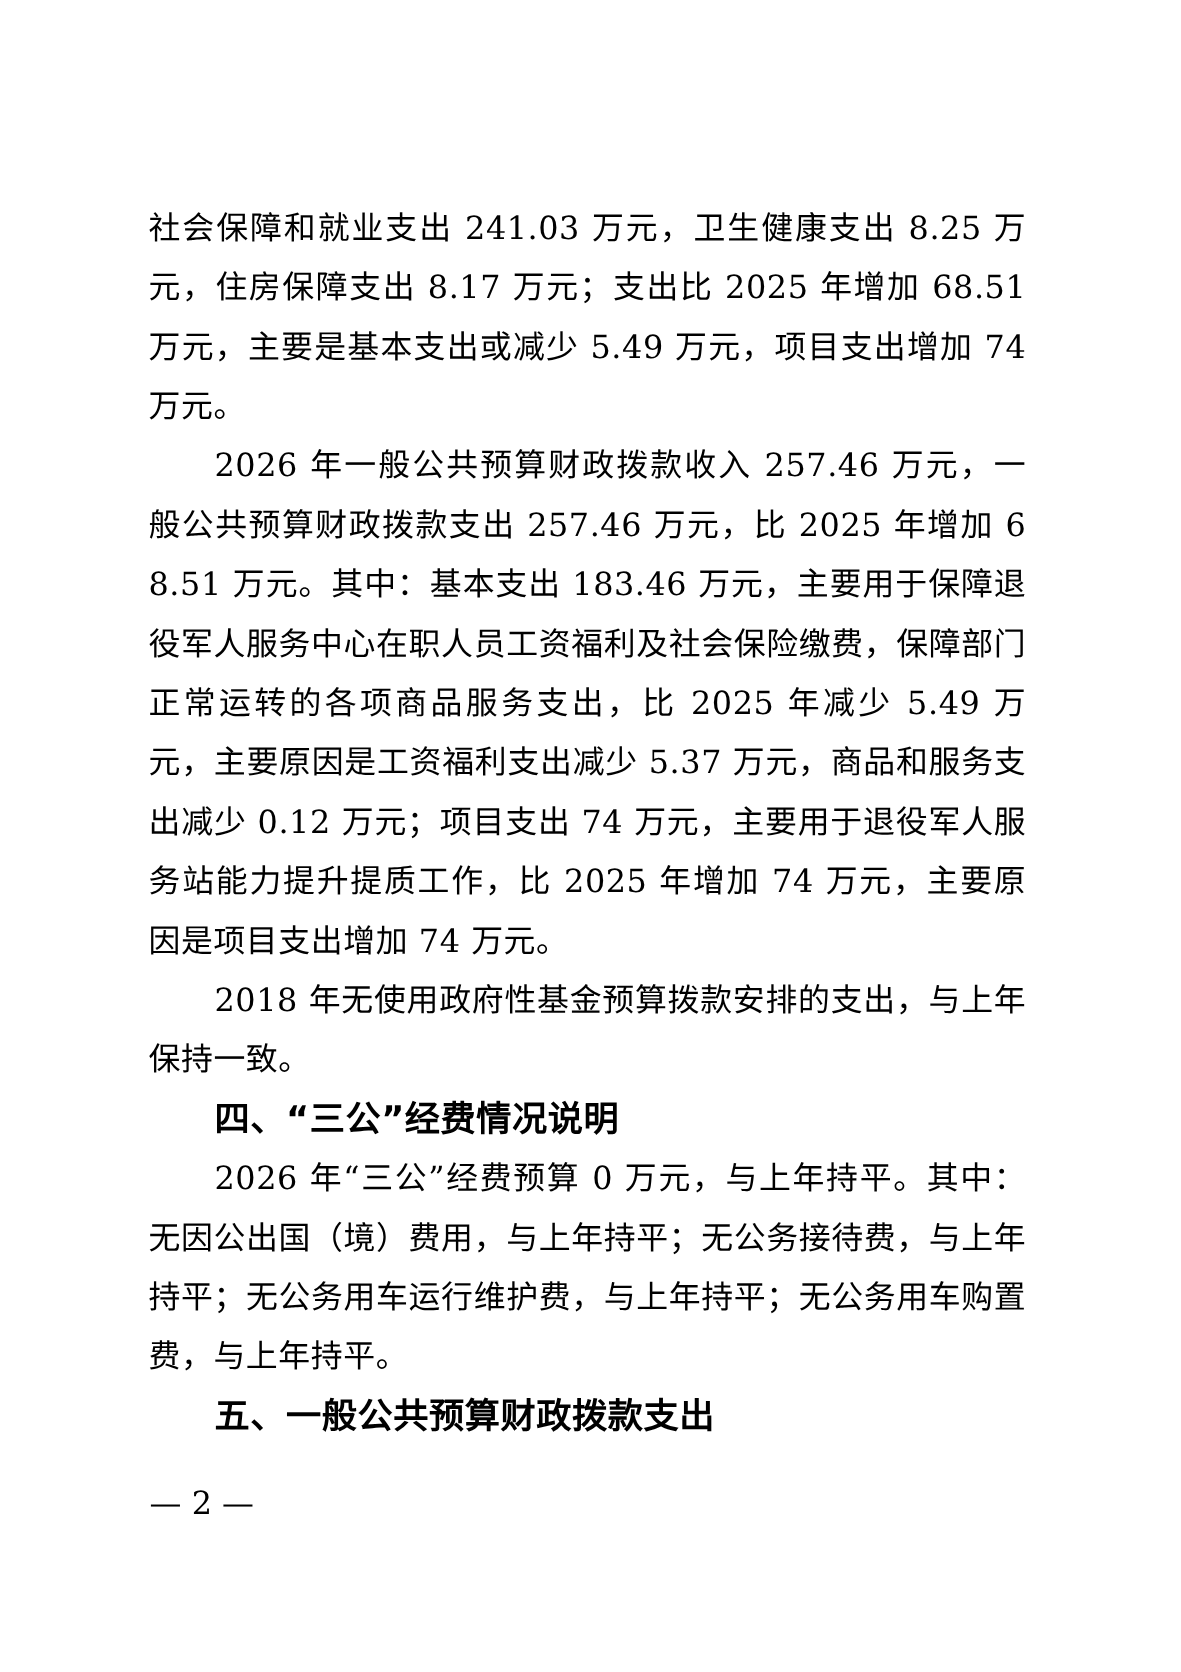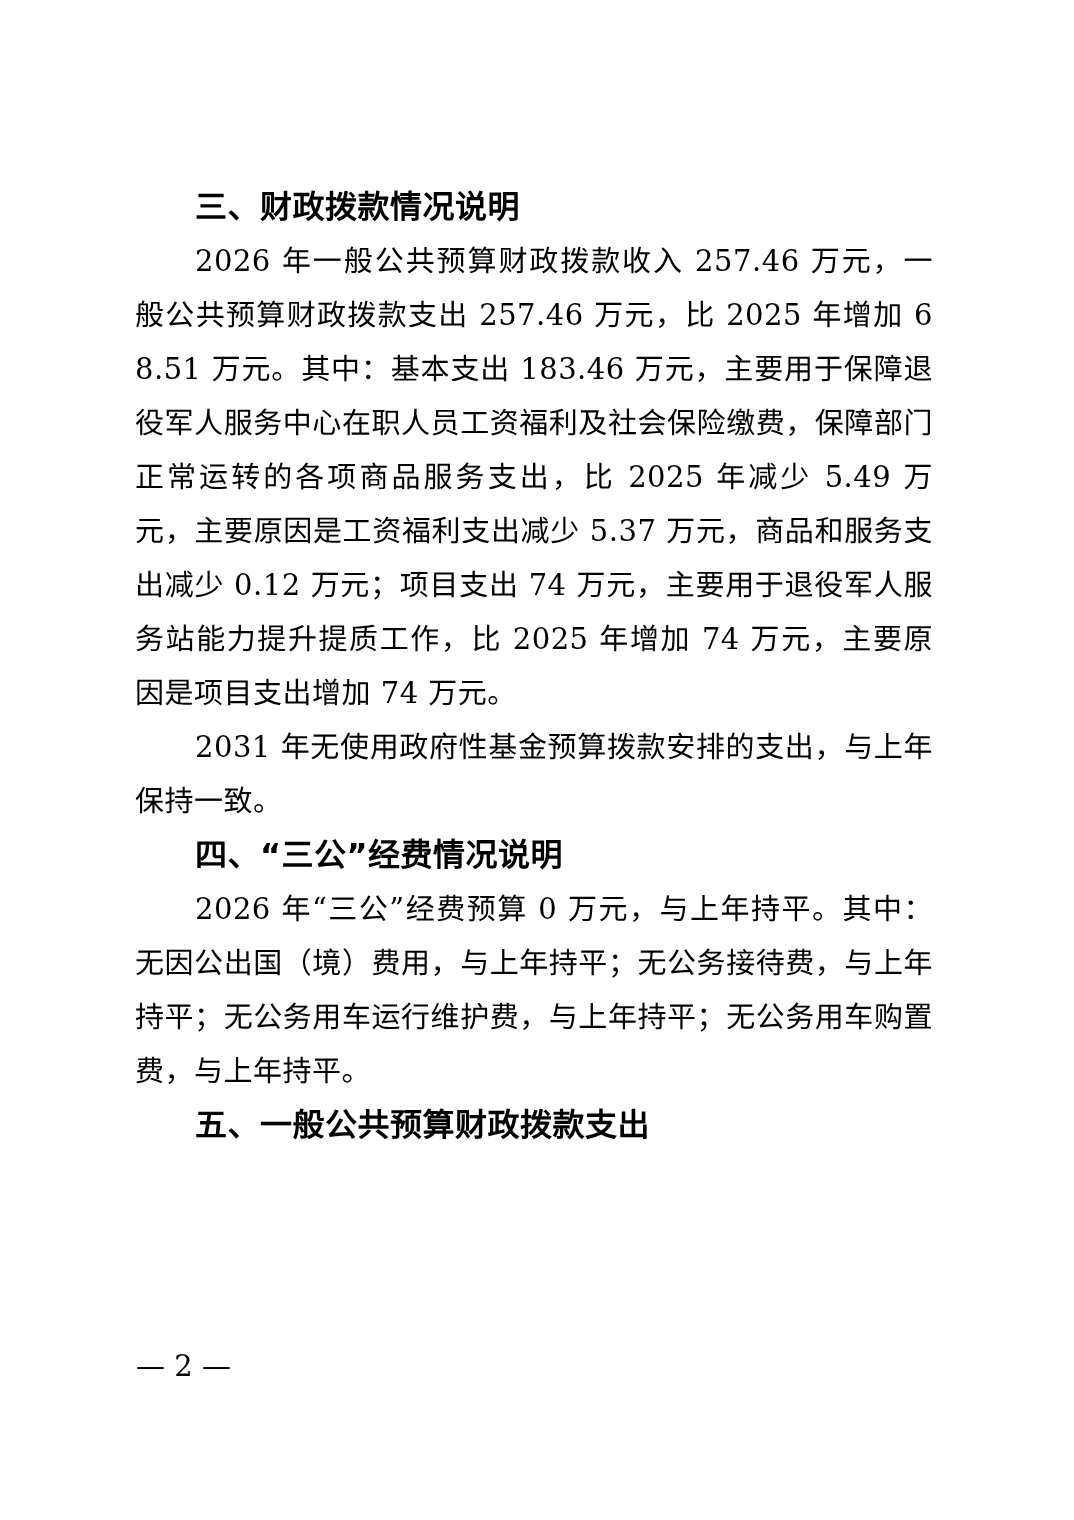--- a/index.html
+++ b/index.html
@@ -54,23 +54,23 @@
     font-size: 29px;
     line-height: 44px;
     color: #000000;
   }
 </style>
 </head>
 <body>
 
 <div class="page">
   <main class="content">
-    <h2 class="heading">三、财政拨款情况说明</h2>
+    <p class="para continuation">社会保障和就业支出 241.03 万元，卫生健康支出 8.25 万元，住房保障支出 8.17 万元；支出比 2025 年增加 68.51 万元，主要是基本支出或减少 5.49 万元，项目支出增加 74 万元。</p>
     <p class="para">2026 年一般公共预算财政拨款收入 257.46 万元，一般公共预算财政拨款支出 257.46 万元，比 2025 年增加 68.51 万元。其中：基本支出 183.46 万元，主要用于保障退役军人服务中心在职人员工资福利及社会保险缴费，保障部门正常运转的各项商品服务支出，比 2025 年减少 5.49 万元，主要原因是工资福利支出减少 5.37 万元，商品和服务支出减少 0.12 万元；项目支出 74 万元，主要用于退役军人服务站能力提升提质工作，比 2025 年增加 74 万元，主要原因是项目支出增加 74 万元。</p>
-    <p class="para">2031 年无使用政府性基金预算拨款安排的支出，与上年保持一致。</p>
+    <p class="para">2018 年无使用政府性基金预算拨款安排的支出，与上年保持一致。</p>
     <h2 class="heading">四、“三公”经费情况说明</h2>
     <p class="para">2026 年“三公”经费预算 0 万元，与上年持平。其中：无因公出国（境）费用，与上年持平；无公务接待费，与上年持平；无公务用车运行维护费，与上年持平；无公务用车购置费，与上年持平。</p>
     <h2 class="heading">五、一般公共预算财政拨款支出</h2>
   </main>
   <footer class="footer">
     <span>— 2 —</span>
   </footer>
 </div>
 
 </body></html>

